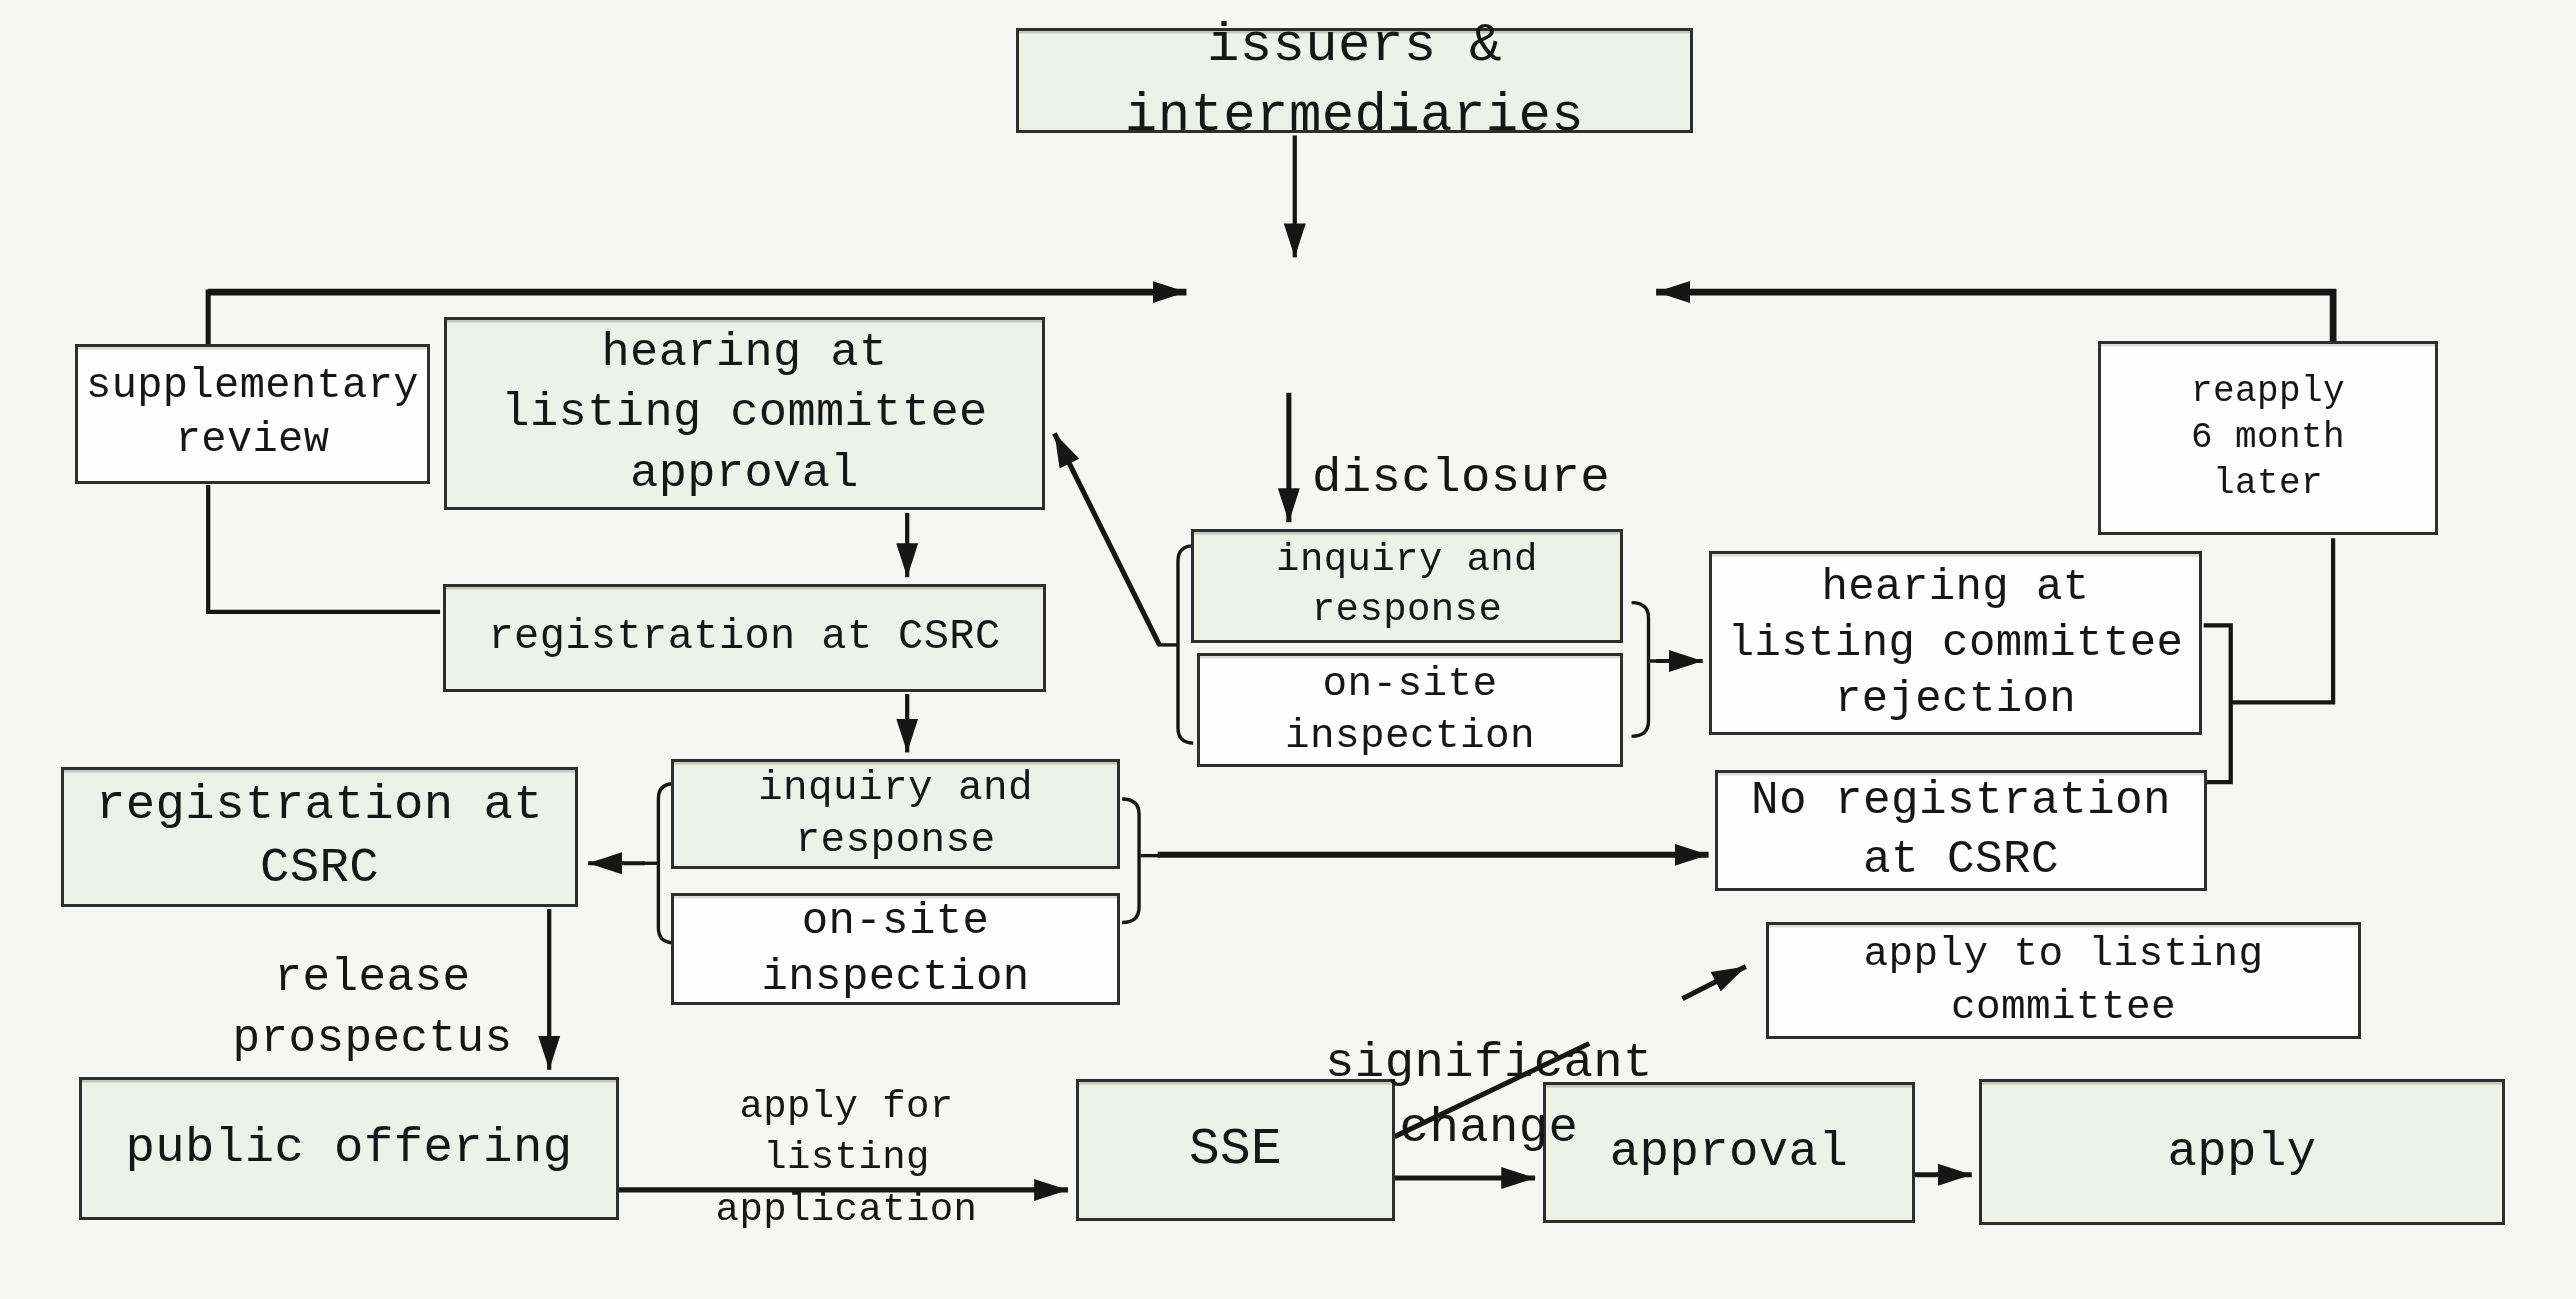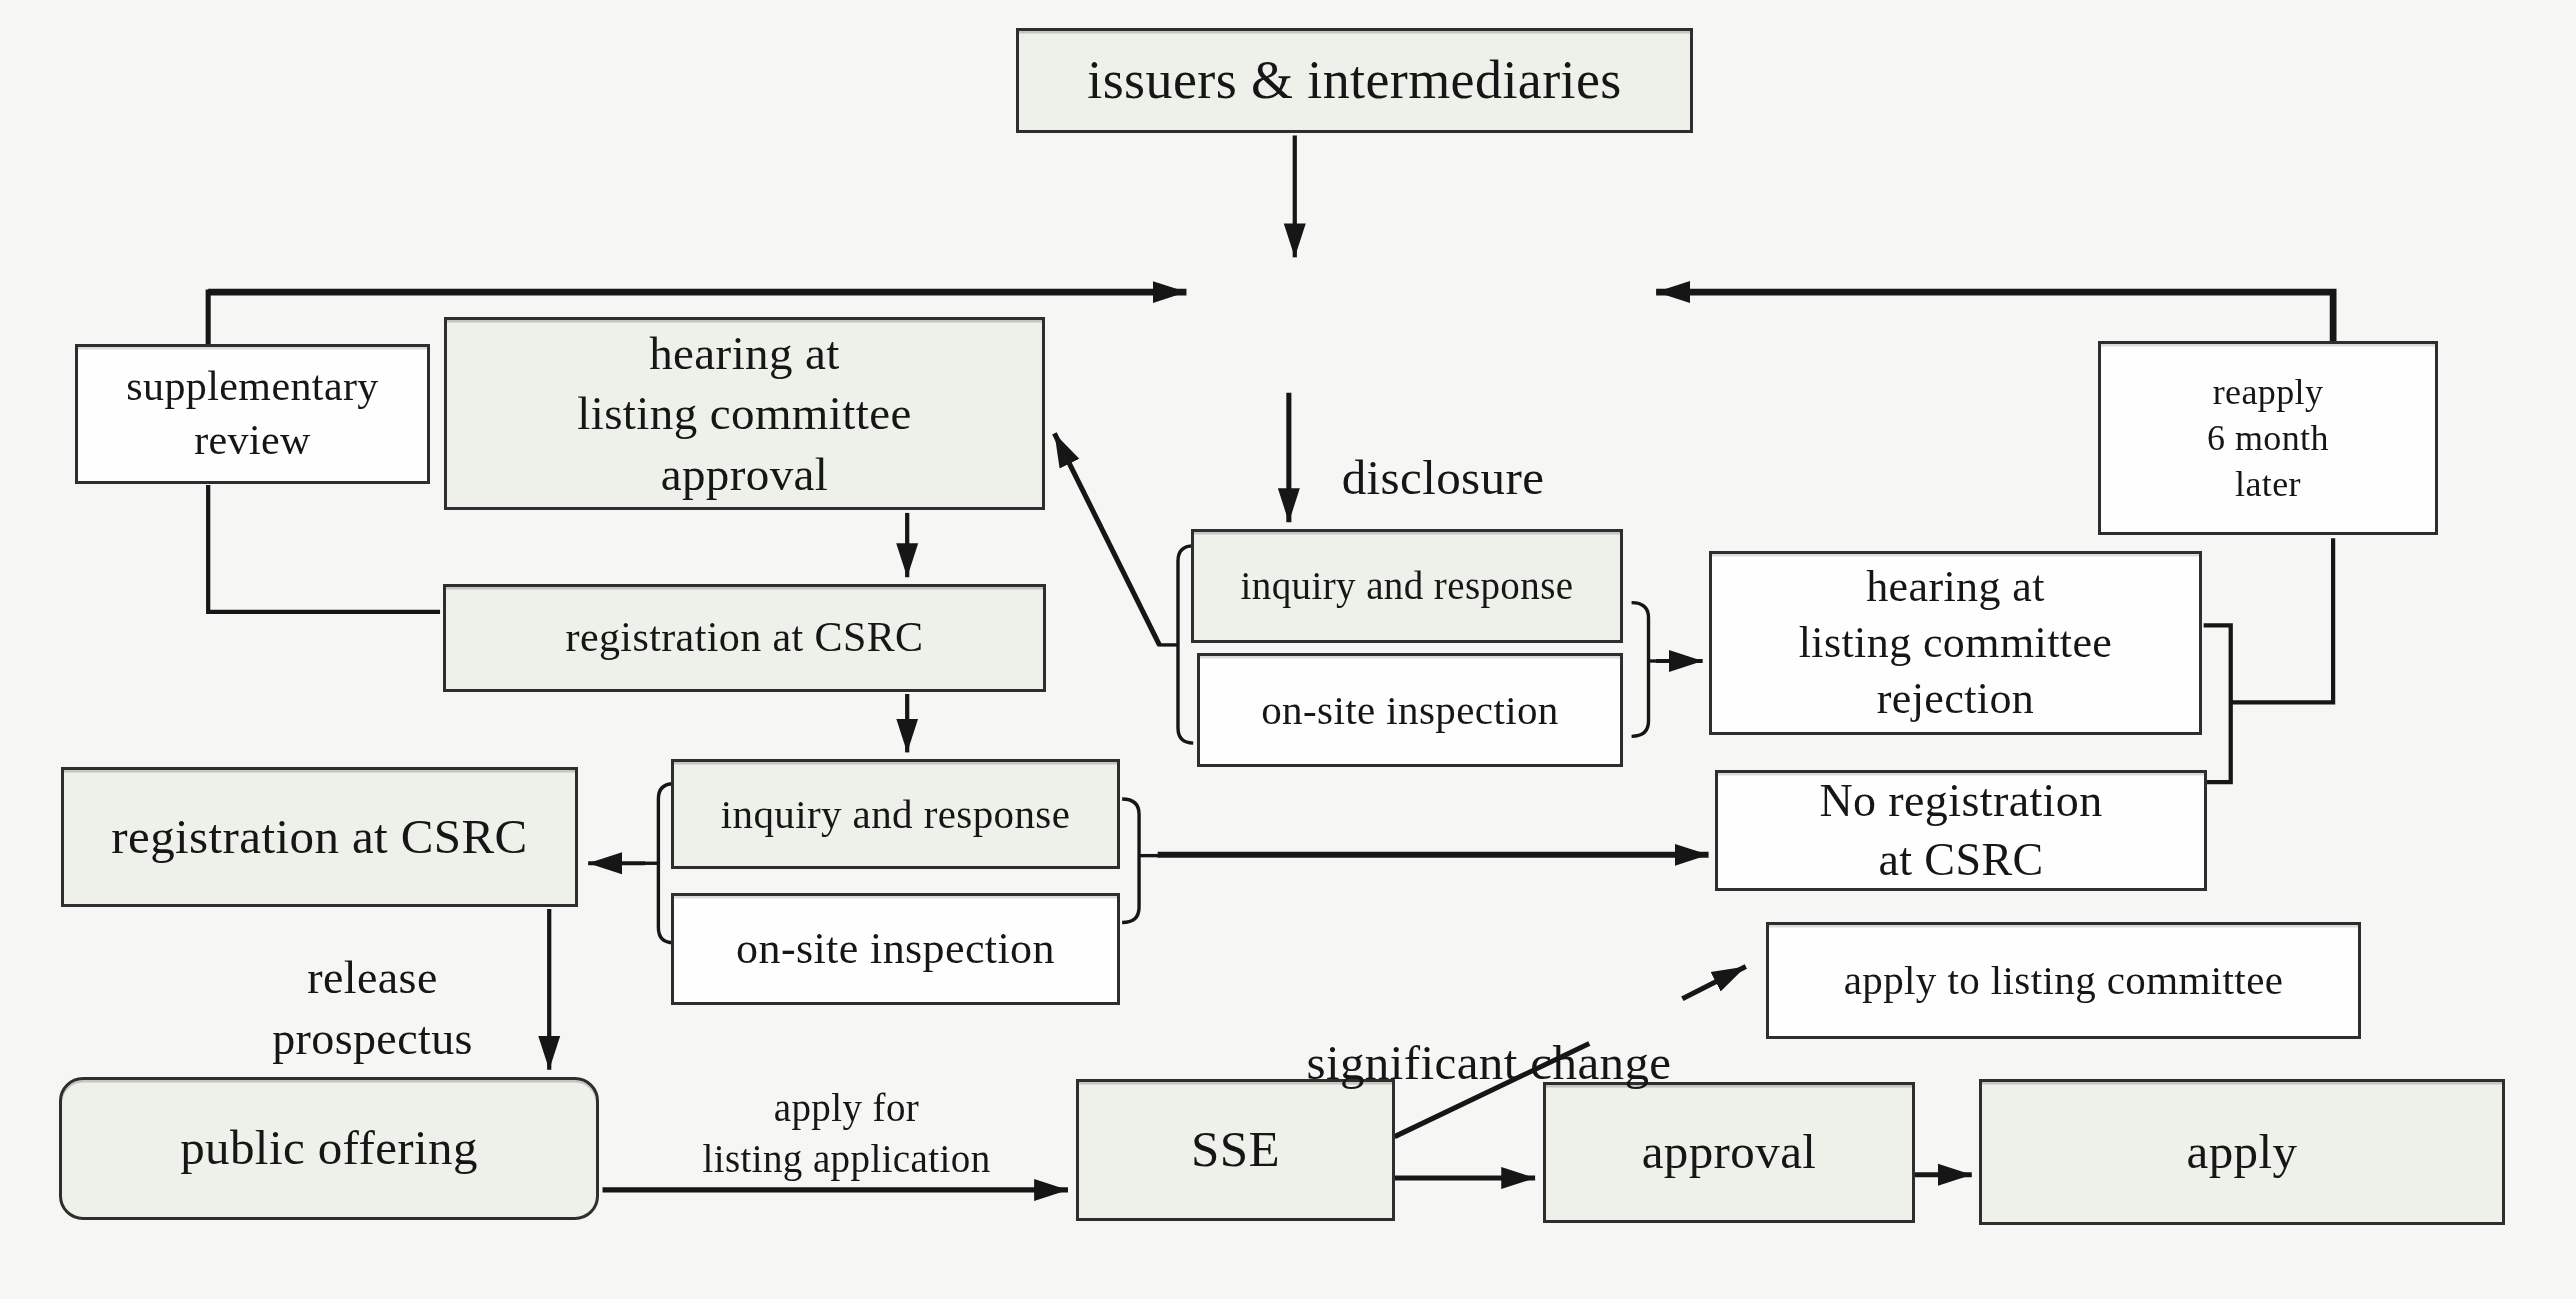--- a/index.html
+++ b/index.html
@@ -8,21 +8,21 @@
     --node-fill-plain:#fefefe;
     --border:#2e2e2e;
     --line:#161616;
     --text:#161616;
   }
   html,body{margin:0;padding:0;background:var(--background);}
   .stage{
     position:relative;
     width:2576px;height:1300px;
     background:var(--background);
-    font-family:Liberation Serif, serif;
+    font-family:Liberation Mono, monospace;
     color:var(--text);
     overflow:hidden;
   }
   .layer{position:absolute;left:0;top:0;width:100%;height:100%;}
   .node{
     position:absolute;
     box-sizing:border-box;
     border:3.4px solid var(--border);
     display:flex;align-items:center;justify-content:center;
     text-align:center;
@@ -125,21 +125,21 @@
 rejection</div>
   <div class="node plain" style="left:2098px;top:341px;width:340px;height:194px;font-size:36px;">reapply
 6 month
 later</div>
   <div class="node tint" style="left:61px;top:767px;width:517px;height:140px;font-size:49px;">registration at CSRC</div>
   <div class="node tint" style="left:671px;top:759px;width:449px;height:110px;font-size:41px;">inquiry and response</div>
   <div class="node plain" style="left:671px;top:893px;width:449px;height:112px;font-size:44px;">on-site inspection</div>
   <div class="node plain" style="left:1715px;top:770px;width:492px;height:121px;font-size:46px;">No registration
 at CSRC</div>
   <div class="node plain" style="left:1766px;top:922px;width:595px;height:117px;font-size:41px;">apply to listing committee</div>
-  <div class="node tint" style="left:59px;top:1077px;width:540px;height:143px;font-size:49px;border-radius:24px;">public offering</div>
+  <div class="node tint" style="left:79px;top:1077px;width:540px;height:143px;font-size:49px;">public offering</div>
   <div class="node tint" style="left:1076px;top:1079px;width:319px;height:142px;font-size:51px;text-align:center;">SSE</div>
   <div class="node tint" style="left:1543px;top:1082px;width:372px;height:141px;font-size:49px;">approval</div>
   <div class="node tint" style="left:1979px;top:1079px;width:526px;height:146px;font-size:49px;">apply</div>
 
   <div class="edge-label" style="left:1312px;top:427px;width:262px;font-size:49px;">disclosure</div>
   <div class="edge-label" style="left:669px;top:1063px;width:355px;font-size:39px;">apply for
 listing application</div>
   <div class="edge-label" style="left:195px;top:929px;width:355px;font-size:46px;">release
 prospectus</div>
   <div class="edge-label" style="left:1252px;top:1012px;width:474px;font-size:49px;">significant change</div>

